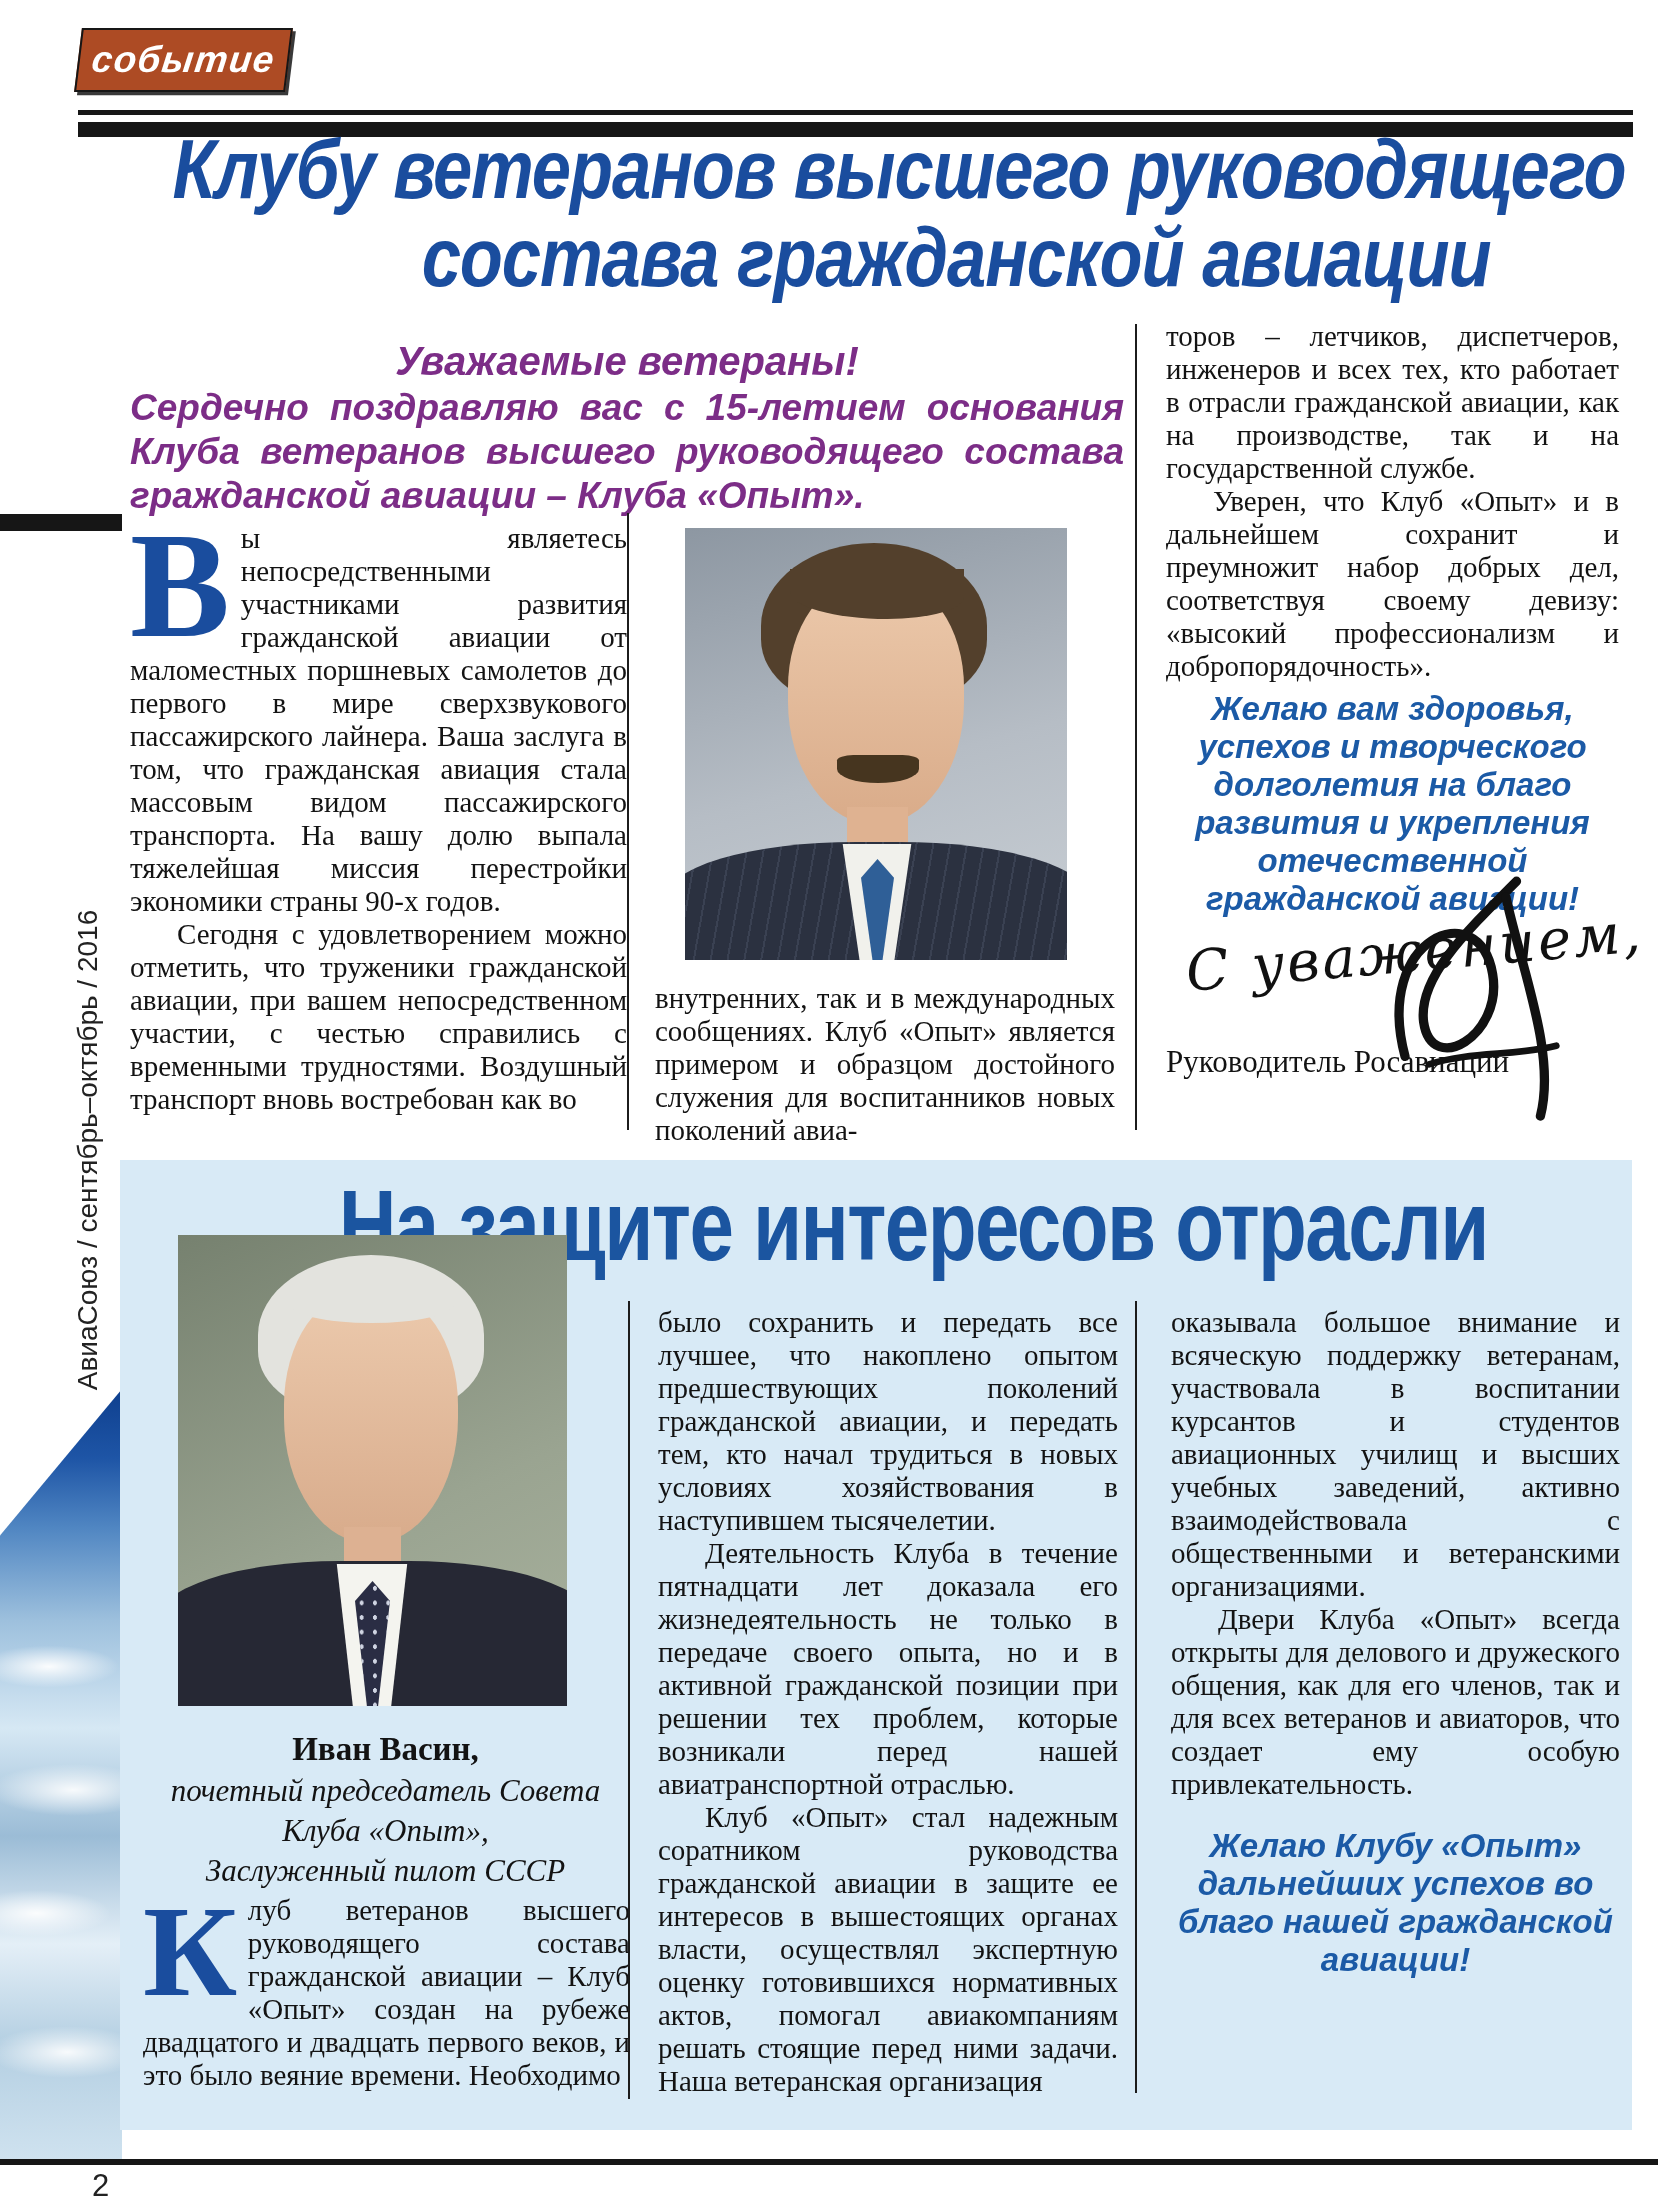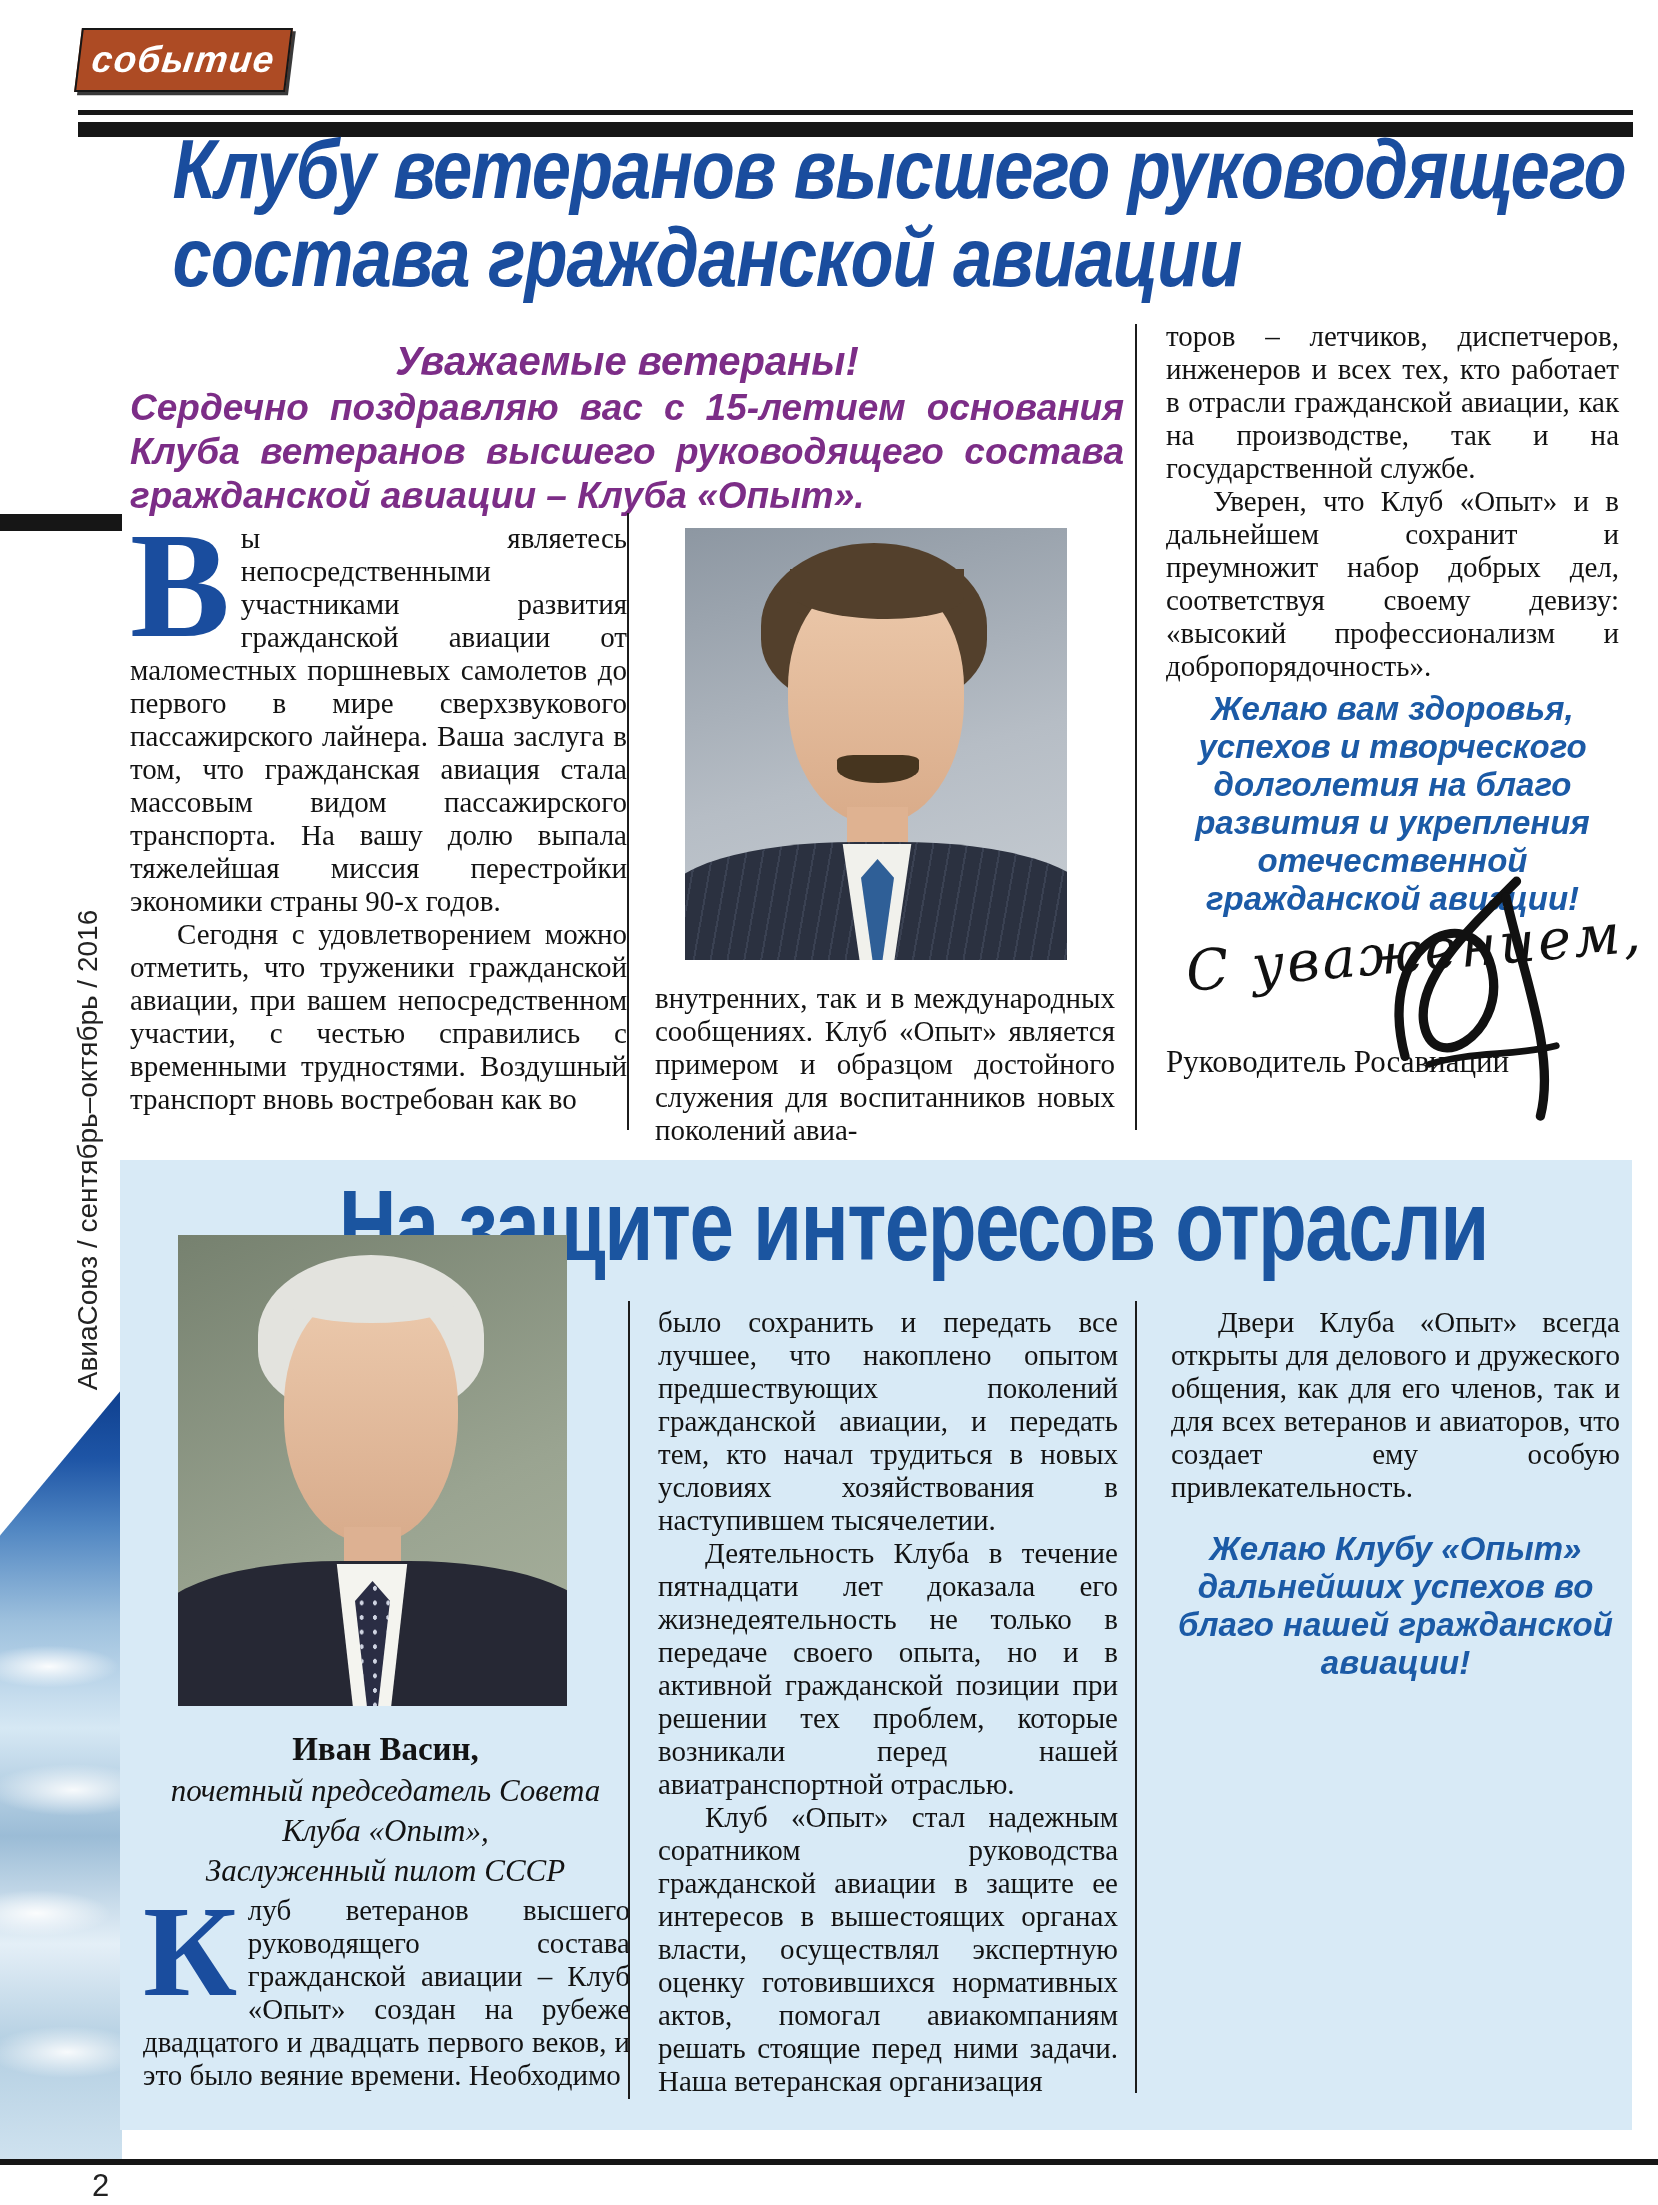--- a/index.html
+++ b/index.html
@@ -7,21 +7,21 @@
         font-family:"Liberation Serif",serif;color:#131313;}
 
   
   .tab{position:absolute;left:78px;top:28px;width:207px;height:60px;background:#ad4b24;
        border:2.7px solid #161616;transform:skewX(-7deg);display:flex;align-items:center;justify-content:center;
        box-shadow:3.3px 3.3px 0 rgba(22,22,22,.85);}
   .tab-label{font:bold italic 37px "Liberation Sans",sans-serif;color:#ffffff;letter-spacing:1.3px;}
   .rule-thin{position:absolute;left:78px;top:110px;width:1555px;height:4.7px;background:#161616;}
   .rule-thick{position:absolute;left:78px;top:122px;width:1555px;height:15.3px;background:#161616;}
 
-  .title{position:absolute;left:47px;top:125px;width:1569px;margin:0;text-align:left;
+  .title{position:absolute;left:47px;top:125px;width:1569px;margin:0;text-align:right;
          font:bold italic 84px/88px "Liberation Sans",sans-serif;color:#1a4d9e;letter-spacing:-1.3px;}
   .title-line{display:block;transform:scaleX(.84);transform-origin:50% 50%;white-space:nowrap;}
 
   .greeting{position:absolute;left:130px;top:307px;width:994px;color:#7c2d87;
             font:bold italic 37px/44px "Liberation Sans",sans-serif;}
   .salut{text-align:center;font-size:40px;margin-bottom:2.7px;margin-top:32px;}
   .greet-body{text-align:justify;}
 
   
   .col{position:absolute;font-size:29px;line-height:33px;text-align:justify;}
@@ -195,20 +195,21 @@
   <div class="vrule v3"></div>
   <div class="vrule v4"></div>
 
   <div class="col a2c2">
     <p>было сохранить и передать все лучшее, что накоплено опытом предшествующих поколений гражданской авиации, и передать тем, кто начал трудиться в новых условиях хозяйствования в наступившем тысячелетии.</p>
     <p class="indent">Деятельность Клуба в течение пятнадцати лет доказала его жизнедеятельность не только в передаче своего опыта, но и в активной гражданской позиции при решении тех проблем, которые возникали перед нашей авиатранспортной отраслью.</p>
     <p class="indent">Клуб «Опыт» стал надежным соратником руководства гражданской авиации в защите ее интересов в вышестоящих органах власти, осуществлял экспертную оценку готовившихся нормативных актов, помогал авиакомпаниям решать стоящие перед ними задачи. Наша ветеранская организация</p>
   </div>
 
   <div class="col a2c3">
+    <p>оказывала большое внимание и всяческую поддержку ветеранам, участвовала в воспитании курсантов и студентов авиационных училищ и высших учебных заведений, активно взаимодействовала с общественными и ветеранскими организациями.</p>
     <p class="indent">Двери Клуба «Опыт» всегда открыты для делового и дружеского общения, как для его членов, так и для всех ветеранов и авиаторов, что создает ему особую привлекательность.</p>
     <div class="wish wish2">Желаю Клубу «Опыт» дальнейших успехов во благо нашей гражданской авиации!</div>
   </div>
 
   <div class="footer-rule"></div>
   <div class="page-number">2</div>
 
 </div>
 
 

